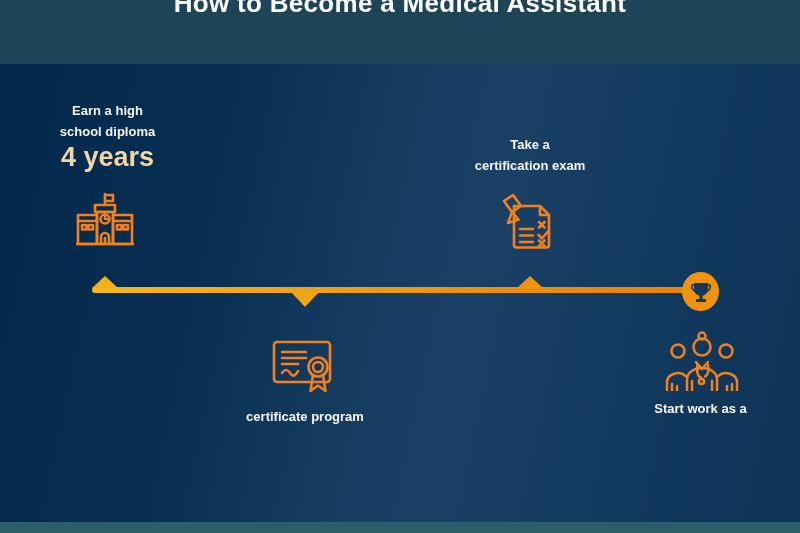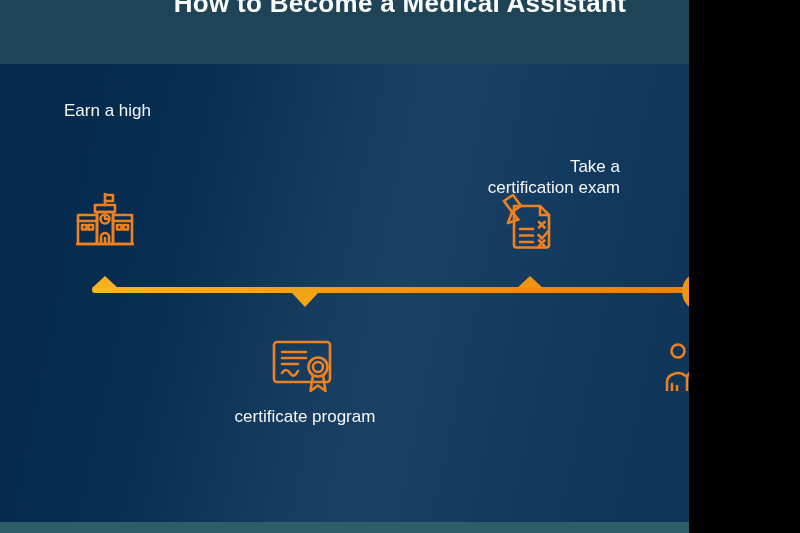--- a/index.html
+++ b/index.html
@@ -1,17 +1,17 @@
 <!DOCTYPE html>
 <html><head>
 <meta charset="utf-8">
 <style>
   html,body{margin:0;padding:0;background:#000;}
   .canvas{
-    position:relative;width:689px;height:533px;overflow:hidden;
+    position:relative;width:800px;height:533px;overflow:hidden;
     font-family:"Liberation Sans",sans-serif;
     background:linear-gradient(102deg,#03284c 0%,#082e52 28%,#163c60 48%,#1b4065 58%,#123a5e 78%,#0e3457 100%);
   }
   .top-band{position:absolute;left:0;top:0;width:800px;height:64px;background:#1f4458;}
   .page-title{
     position:absolute;left:0;top:-12px;width:800px;height:30px;line-height:30px;
     text-align:center;font-size:26px;font-weight:700;color:#fbfdfe;letter-spacing:.3px;
   }
   .bottom-strip{position:absolute;left:0;top:522px;width:800px;height:11px;background:#2b5e69;}
 
@@ -21,47 +21,49 @@
   }
   .tri{position:absolute;width:0;height:0;}
   .tri-up-1{left:92px;top:276px;border-left:13px solid transparent;border-right:13px solid transparent;border-bottom:12px solid #f4b11c;}
   .tri-down{left:291px;top:292px;border-left:14px solid transparent;border-right:14px solid transparent;border-top:15px solid #f0a514;}
   .tri-up-2{left:517px;top:276px;border-left:13px solid transparent;border-right:13px solid transparent;border-bottom:12px solid #ee9411;}
   .trophy-circle{
     position:absolute;left:682px;top:272px;width:37px;height:39px;border-radius:50%;
     background:#f0940f;display:flex;align-items:center;justify-content:center;
   }
 
-  .step-label{position:absolute;text-align:center;color:#f5f7f9;font-weight:400;font-size:17px;line-height:21px;}
+  .step-label{position:absolute;text-align:center;color:#f5f7f9;font-weight:700;font-size:13px;line-height:21px;}
   .duration{position:absolute;text-align:center;color:#f1d6a7;font-weight:700;font-size:27px;line-height:32px;}
 
   .lbl-1{left:20px;top:100px;width:175px;}
   .dur-1{left:20px;top:141px;width:175px;}
   .icon-school{position:absolute;left:76px;top:192px;}
   .icon-cert{position:absolute;left:272px;top:339px;}
   .lbl-2{left:165px;top:406px;width:280px;}
   .dur-2{left:165px;top:448px;width:280px;}
-  .lbl-3{left:440px;top:156px;width:180px;text-align:right;}
+  .lbl-3{left:440px;top:134px;width:180px;}
   .icon-exam{position:absolute;left:499px;top:192px;}
   .icon-team{position:absolute;left:664px;top:331px;}
   .lbl-4{left:608px;top:398px;width:185px;}
 
   svg.outline{stroke:#f08120;fill:none;stroke-width:2.6;stroke-linejoin:round;stroke-linecap:round;}
 </style>
 </head>
 <body>
 
 <div class="canvas">
 
   <div class="top-band"></div>
   <div class="page-title">How to Become a Medical Assistant</div>
 
   <div class="step-label lbl-1">
     <div>Earn a high</div>
+    <div>school diploma</div>
   </div>
+  <div class="duration dur-1">4 years</div>
   <svg class="outline icon-school" width="58" height="54" viewBox="0 0 58 54">
     <path d="M29 13 V2"></path>
       <path d="M29 3 h8 v6 h-8"></path>
     <rect x="19" y="13" width="20" height="7"></rect>
     <rect x="21" y="20" width="16" height="32"></rect>
     <circle cx="29" cy="27" r="4.5"></circle>
       <path d="M29 24.5 V27 h3"></path>
     <path d="M25 52 v-7 a4 4 0 0 1 8 0 v7"></path>
       <path d="M29 46 v6"></path>
     <rect x="2" y="23" width="19" height="29"></rect>
@@ -109,20 +111,21 @@
     <path d="M33.5 33 c-1 8 0 13 3.5 13.5"></path>
     <path d="M44 34 c1 6 0.5 10 -3 11.5"></path>
     <circle cx="37.5" cy="50.5" r="2.6"></circle>
     <circle cx="14" cy="20" r="6.5"></circle>
     <circle cx="62" cy="20" r="6.5"></circle>
     <path d="M3 60 V51 a11 9 0 0 1 19 -6"></path>
     <path d="M73 60 V51 a11 9 0 0 0 -19 -6"></path>
     <path d="M8 53 v7 M13 55 v5 M63 55 v5 M68 53 v7 M28 50 v10 M48 50 v10"></path>
   </svg>
   <div class="step-label lbl-4">
+    <div>Start work as a</div>
   </div>
 
   <div class="timeline-line"></div>
   <div class="tri tri-up-1"></div>
   <div class="tri tri-down"></div>
   <div class="tri tri-up-2"></div>
   <div class="trophy-circle">
     <svg width="20" height="22" viewBox="0 0 20 22">
       <path d="M3 2 h14 v6 a7 7 0 0 1 -14 0 z" fill="#16395a"></path>
       <path d="M3 4 H1 a5 5 0 0 0 4 6.5 M17 4 h2 a5 5 0 0 1 -4 6.5" fill="none" stroke="#16395a" stroke-width="1.6"></path>

